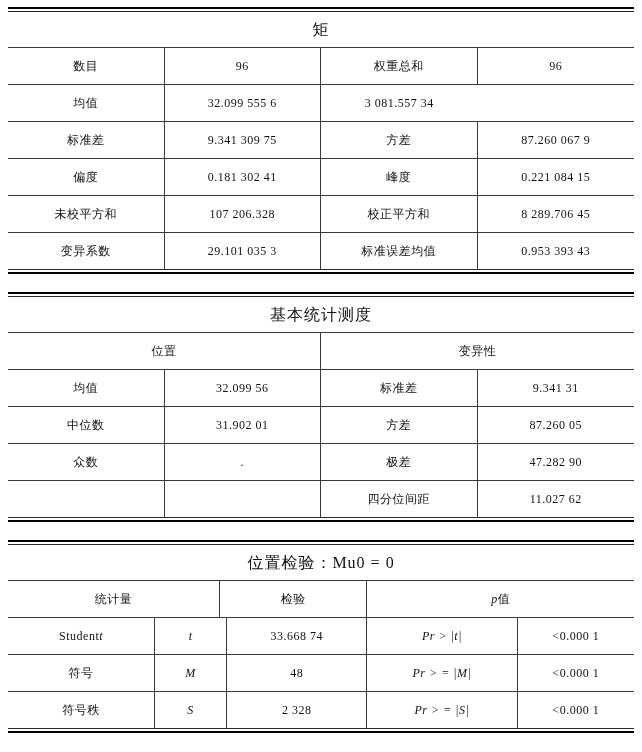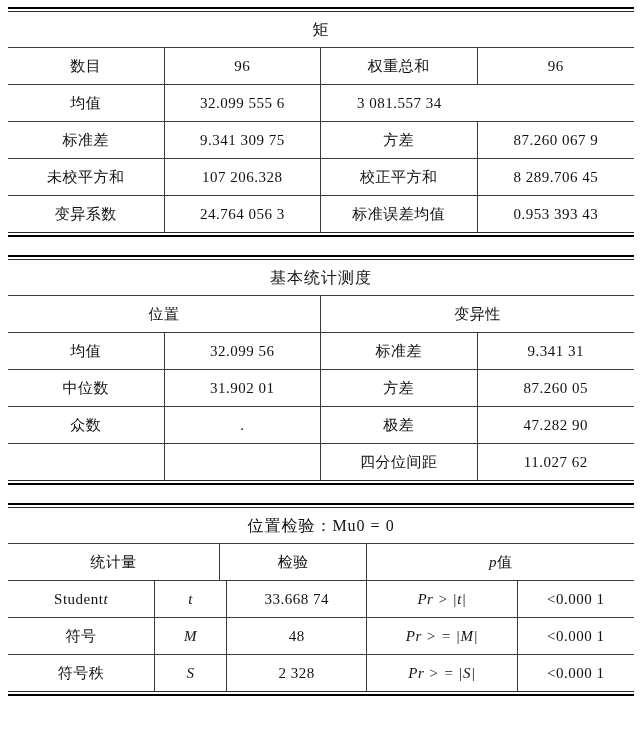--- a/index.html
+++ b/index.html
@@ -15,21 +15,21 @@
   .title-row {
     height: 35px; line-height: 35px; text-align: center;
     border-bottom: 1px solid #3a3a3a; font-size: 16px; letter-spacing: 1px;
   }
   .row { display: flex; height: 36px; border-bottom: 1px solid #3a3a3a; }
   .grid .row:last-child { border-bottom: none; }
   .cell {
     box-sizing: border-box; height: 100%;
     display: flex; align-items: center; justify-content: center;
     border-right: 1px solid #3a3a3a;
-    font-size: 15px; letter-spacing: 0.5px; text-align: center;
+    font-size: 12px; letter-spacing: 0.5px; text-align: center;
   }
   .row .cell:last-child { border-right: none; }
   .c25 { width: 25%; }  .c50 { width: 50%; }
   .t3c1 { width: 23.5%; } .t3c2 { width: 11.5%; } .t3c3 { width: 22.4%; }
   .t3c4 { width: 24%; text-align: right; }   .t3c5 { width: 18.6%; }
   .t3h2 { width: 33.9%; } .t3h3 { width: 42.6%; }
   .it { font-style: italic; }
 </style>
 </head>
 <body>
@@ -51,28 +51,34 @@
         <div class="cell c25">32.099 555 6</div>
         <div class="cell c25">3 081.557 34</div>
       </div>
       <div class="row">
         <div class="cell c25">标准差</div>
         <div class="cell c25">9.341 309 75</div>
         <div class="cell c25">方差</div>
         <div class="cell c25">87.260 067 9</div>
       </div>
       <div class="row">
+        <div class="cell c25">偏度</div>
+        <div class="cell c25">0.181 302 41</div>
+        <div class="cell c25">峰度</div>
+        <div class="cell c25">0.221 084 15</div>
+      </div>
+      <div class="row">
         <div class="cell c25">未校平方和</div>
         <div class="cell c25">107 206.328</div>
         <div class="cell c25">校正平方和</div>
         <div class="cell c25">8 289.706 45</div>
       </div>
       <div class="row">
         <div class="cell c25">变异系数</div>
-        <div class="cell c25">24.764 056 3</div>
+        <div class="cell c25">29.101 035 3</div>
         <div class="cell c25">标准误差均值</div>
         <div class="cell c25">0.953 393 43</div>
       </div>
     </div>
     <div class="rule-bottom"></div>
   </section>
 
   <section class="tbl">
     <div class="rule-top"></div>
     <div class="title-row">基本统计测度</div>

